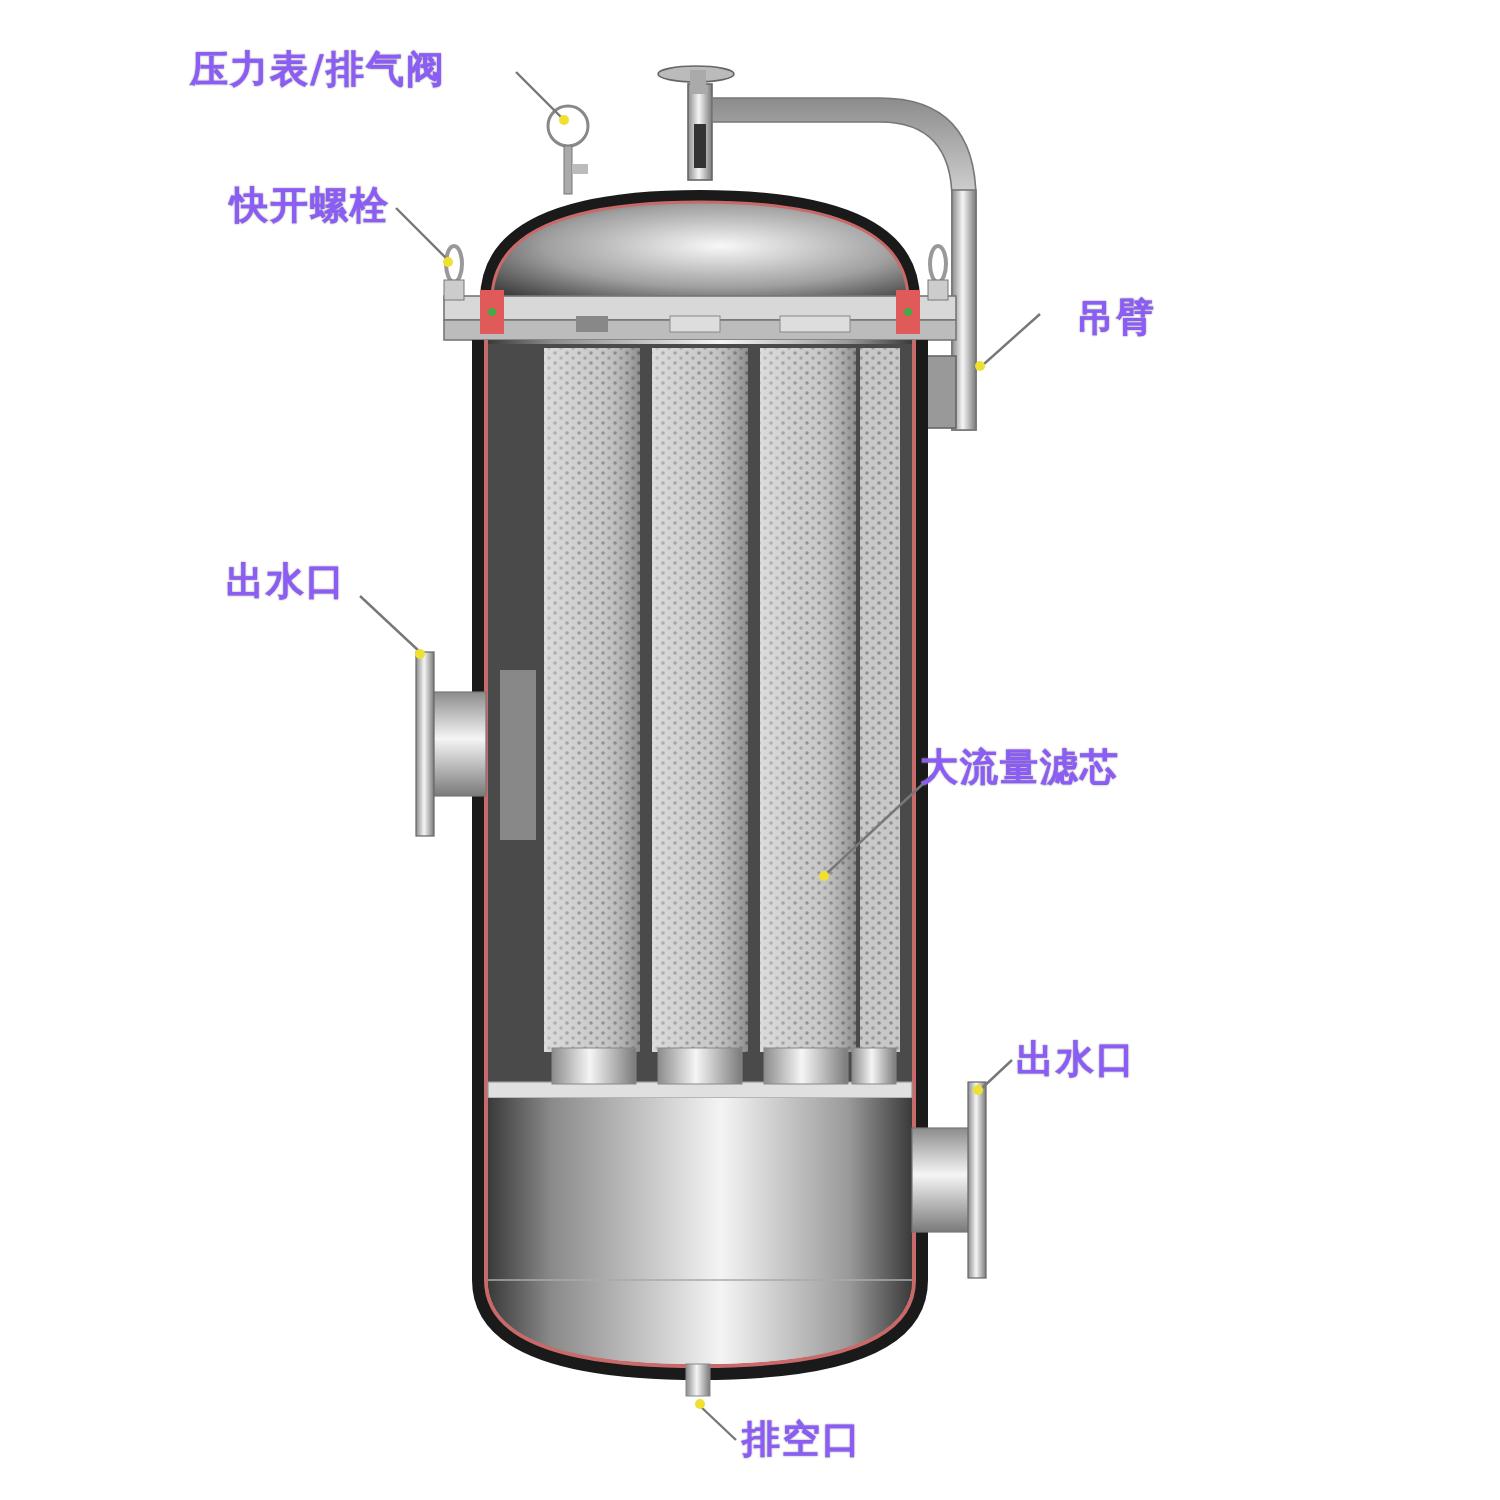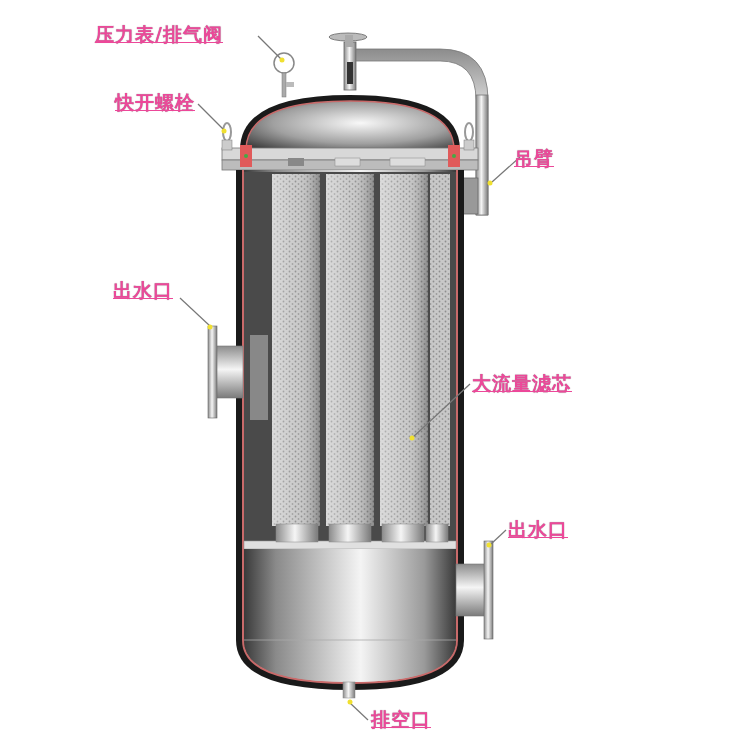--- a/index.html
+++ b/index.html
@@ -1,19 +1,19 @@
 <!DOCTYPE html>
 <html><head>
   <meta charset="utf-8">
   <style>
     html, body { margin:0; padding:0; background:#ffffff; }
     body { width:750px; height:750px; position:relative; overflow:hidden;
       font-family: "DejaVu Sans", "Liberation Sans", sans-serif; }
-    .label { position:absolute; font-size:19px; font-weight:bold; color:#ec4899;
-      letter-spacing:1px; white-space:nowrap; text-shadow:0 0 1px #888;text-decoration:underline; }
+    .label { position:absolute; font-size:19px; font-weight:bold; color:#8b5cf6;
+      letter-spacing:1px; white-space:nowrap; text-shadow:0 0 1px #888; }
     svg { position:absolute; left:0; top:0; }
   </style>
 </head>
 <body>
 
 <svg width="750" height="750" viewBox="0 0 750 750">
   <defs>
     <linearGradient id="shellGrad" x1="0" x2="1" y1="0" y2="0">
       <stop offset="0" stop-color="#3a3a3a"></stop>
       <stop offset="0.15" stop-color="#8a8a8a"></stop>
@@ -144,17 +144,17 @@
     <circle cx="490" cy="183" r="2.5"></circle>
     <circle cx="210" cy="327" r="2.5"></circle>
     <circle cx="412" cy="438" r="2.5"></circle>
     <circle cx="489" cy="545" r="2.5"></circle>
     <circle cx="350" cy="702" r="2.5"></circle>
   </g>
 </svg>
 
 <div class="label" style="left:95px;top:22px;">压力表/排气阀</div>
 <div class="label" style="left:115px;top:90px;">快开螺栓</div>
-<div class="label" style="left:514px;top:146px;">吊臂</div>
+<div class="label" style="left:538px;top:146px;">吊臂</div>
 <div class="label" style="left:113px;top:278px;">出水口</div>
-<div class="label" style="left:472px;top:371px;">大流量滤芯</div>
+<div class="label" style="left:460px;top:371px;">大流量滤芯</div>
 <div class="label" style="left:508px;top:517px;">出水口</div>
 <div class="label" style="left:371px;top:707px;">排空口</div>
 
 </body></html>

